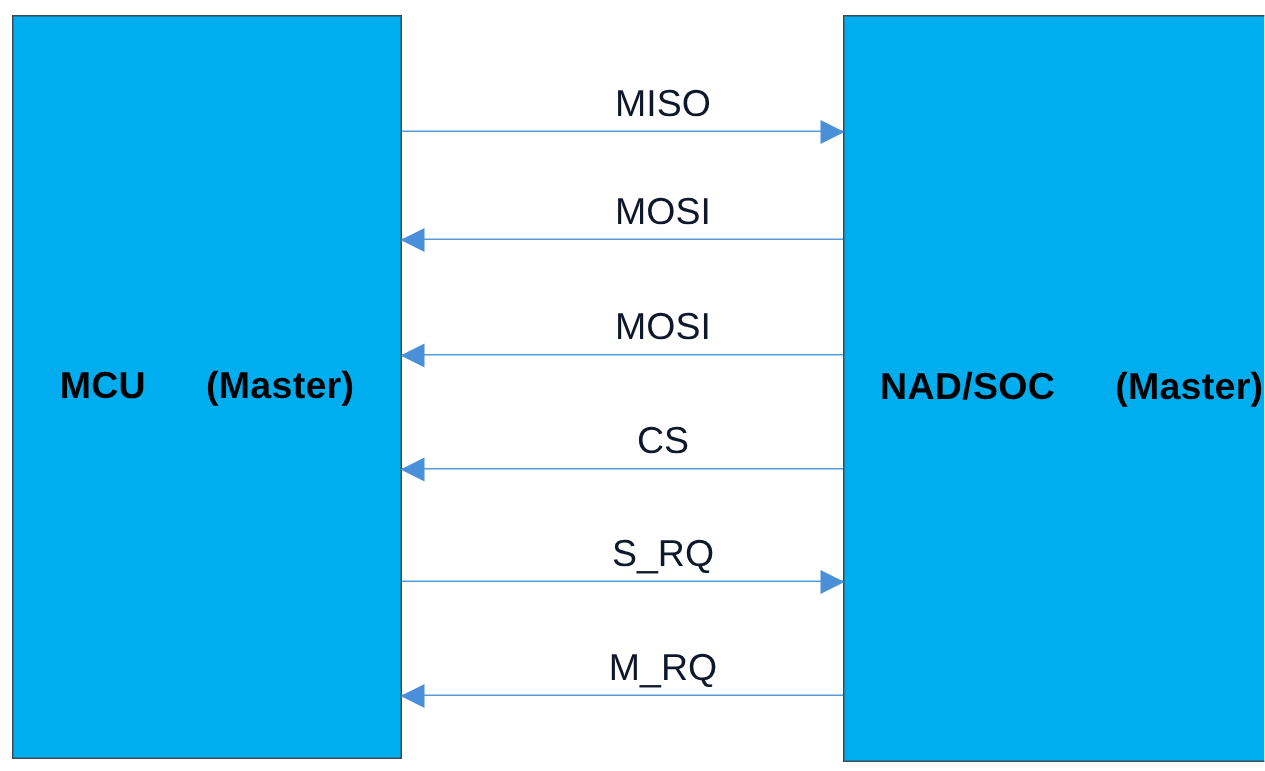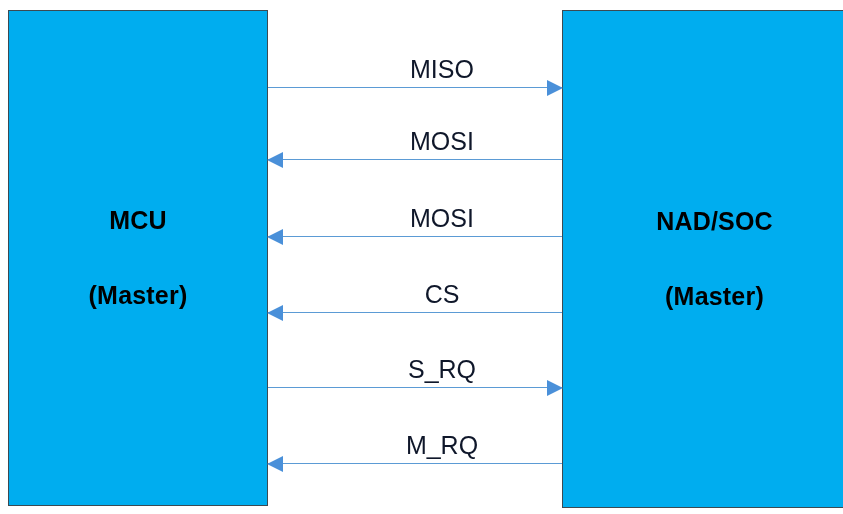--- a/index.html
+++ b/index.html
@@ -17,21 +17,21 @@
     font-family: "Liberation Sans", sans-serif;
   }
 
   
   .node {
     position: absolute;
     box-sizing: border-box;
     background: #00ADEF;
     border: 1px solid #3c4a52;
     display: flex;
-    flex-direction: column;
+    flex-direction: row;
     align-items: center;
     justify-content: center;
     text-align: center;
     gap: 40px;
   }
 
   .node-line {
     color: #000000;
     font-weight: bold;
     font-size: 25px;

